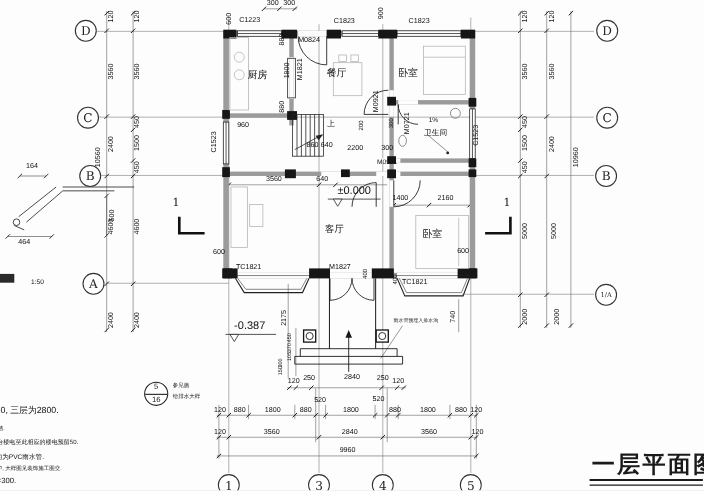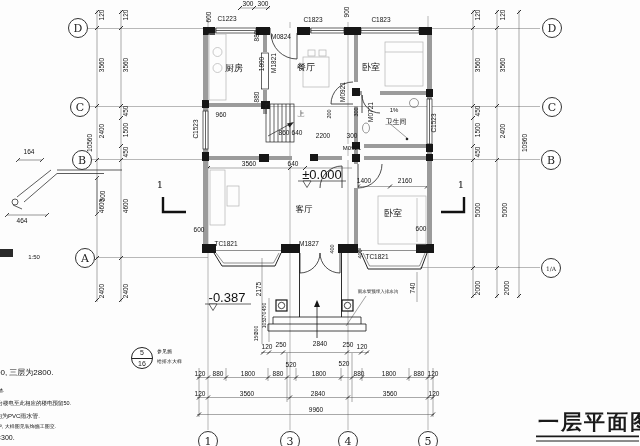--- a/index.html
+++ b/index.html
@@ -2,21 +2,21 @@
 <html><head>
 <meta charset="utf-8">
 <style>
   html,body{margin:0;padding:0;background:#e8e8e8;}
   .canvas{position:relative;width:640px;height:446px;background:#fdfdfd;overflow:hidden;
           font-family:"Liberation Sans","DejaVu Sans",sans-serif;color:#1c1c1c;}
   .canvas svg{position:absolute;left:0;top:0;}
   .lab{position:absolute;transform:translate(-50%,-50%);font-size:6.5px;white-space:nowrap;line-height:1;color:#111;}
   .rot{transform:translate(-50%,-50%) rotate(-90deg);}
   .s45{font-size:4.5px;} .s5{font-size:5px;} .s55{font-size:5.5px;} .s6{font-size:6px;}
-  .s7{font-size:7px;} .s75{font-size:13px;} .s8{font-size:8px;} .s85{font-size:8.5px;}
+  .s7{font-size:7px;} .s75{font-size:10px;} .s8{font-size:8px;} .s85{font-size:8.5px;font-family:Liberation Mono, monospace;}
   .s9{font-size:9px;} .s10{font-size:10px;font-family:"DejaVu Serif",serif;}
   .note{position:absolute;transform:none;white-space:nowrap;line-height:1;color:#111;}
   .axc{position:absolute;width:20px;height:20px;border:1.3px solid #333;border-radius:50%;
        background:#fff;display:flex;align-items:center;justify-content:center;
        font:11px "DejaVu Serif",serif;color:#222;transform:translate(-50%,-50%);box-sizing:border-box;}
   .axc.small{font-size:6px;}
   .callout{position:absolute;width:22px;height:22px;border:1.2px solid #222;border-radius:50%;
        background:#fff;transform:translate(-50%,-50%);box-sizing:border-box;text-align:center;}
   .callout .n{display:block;font-size:7px;line-height:10px;border-bottom:1px solid #222;}
   .callout .d{display:block;font-size:7px;line-height:9px;}

